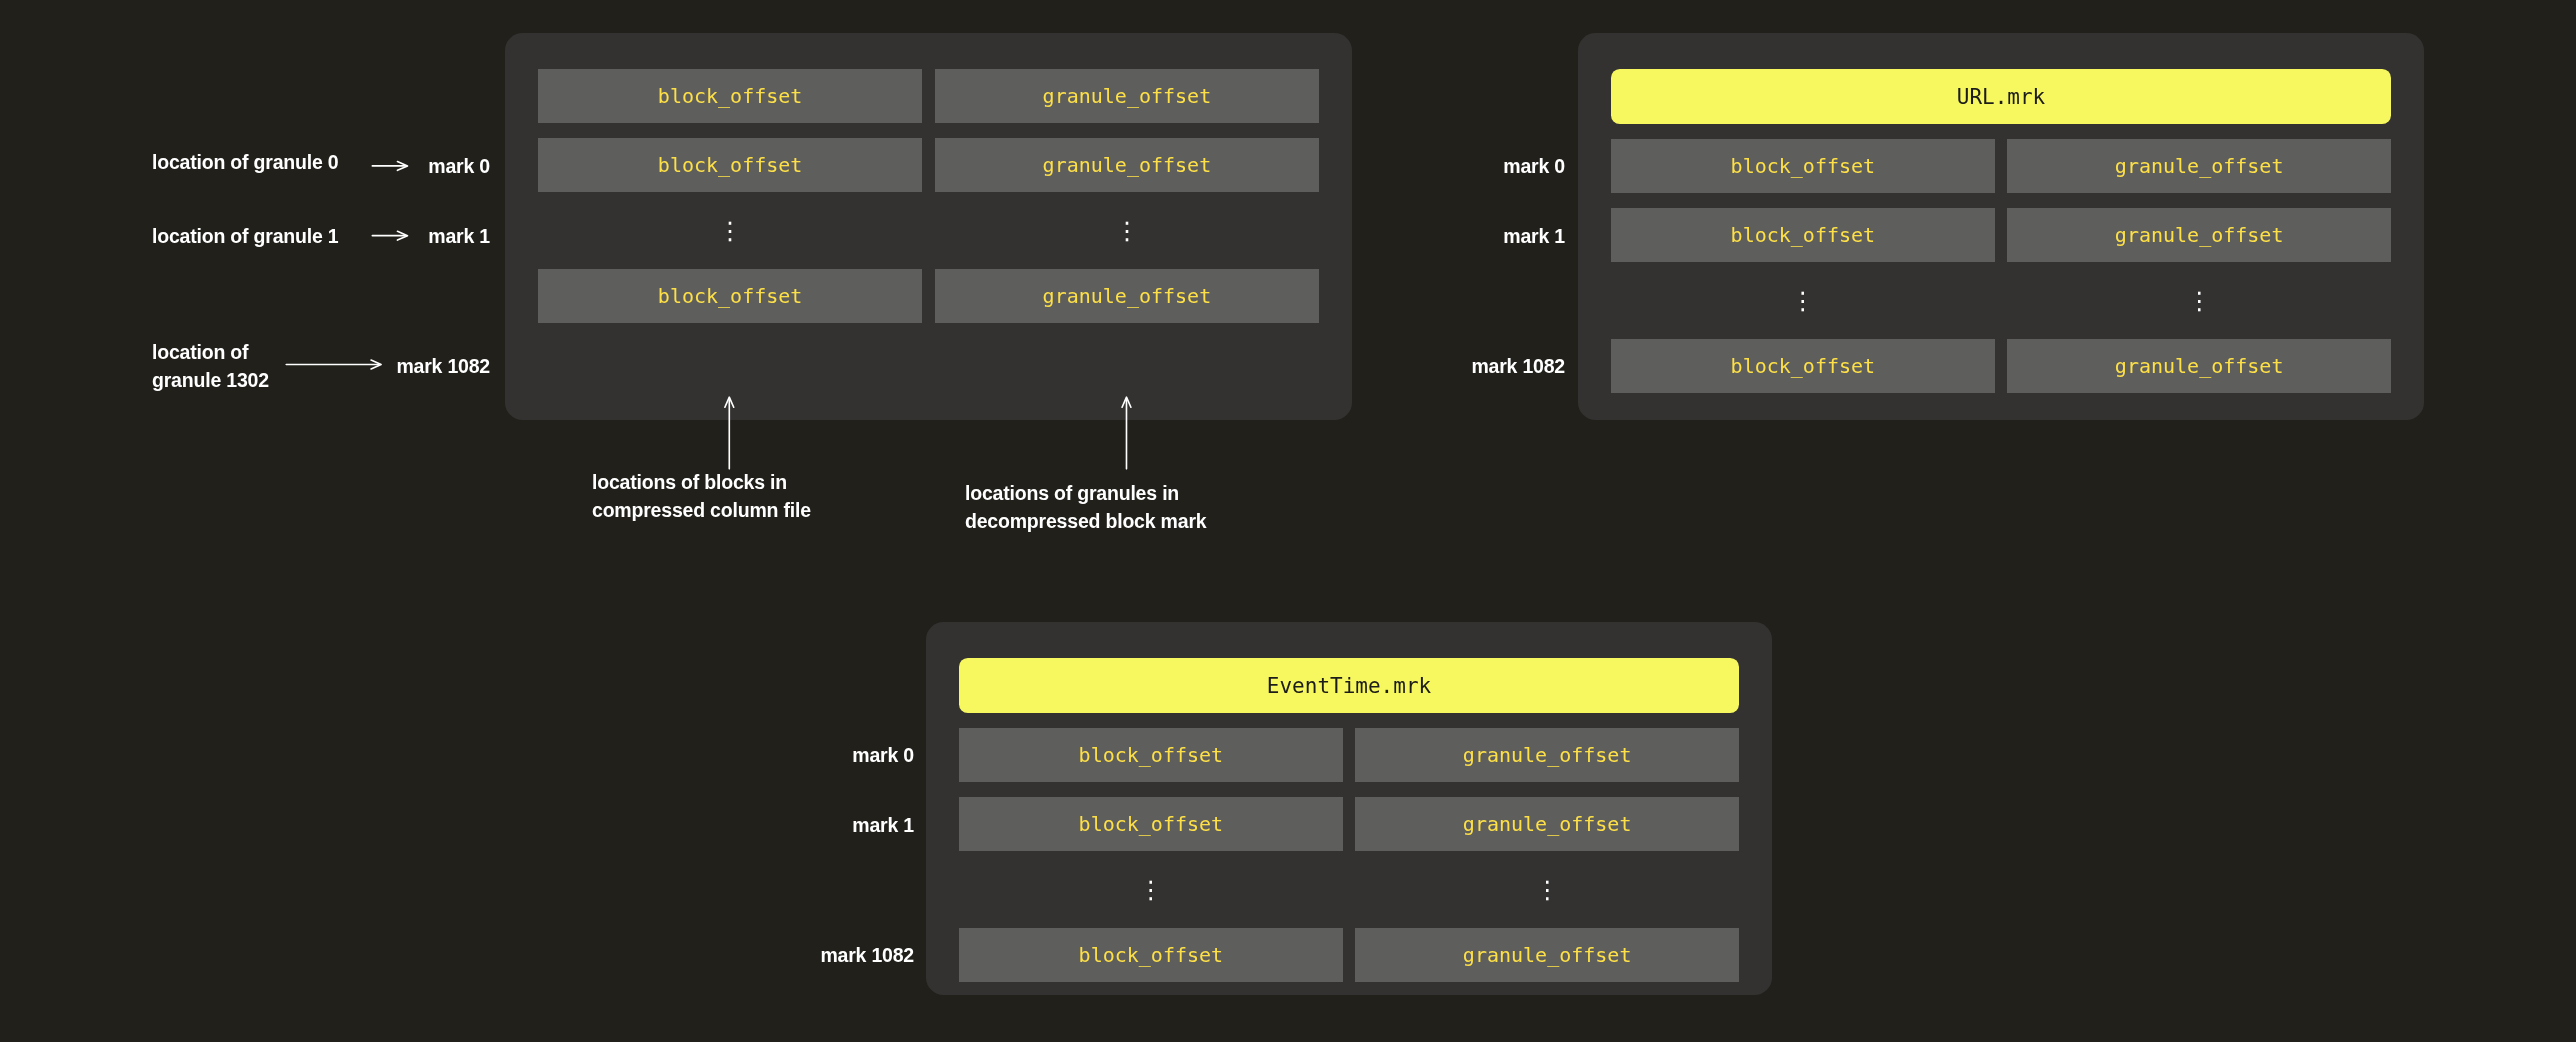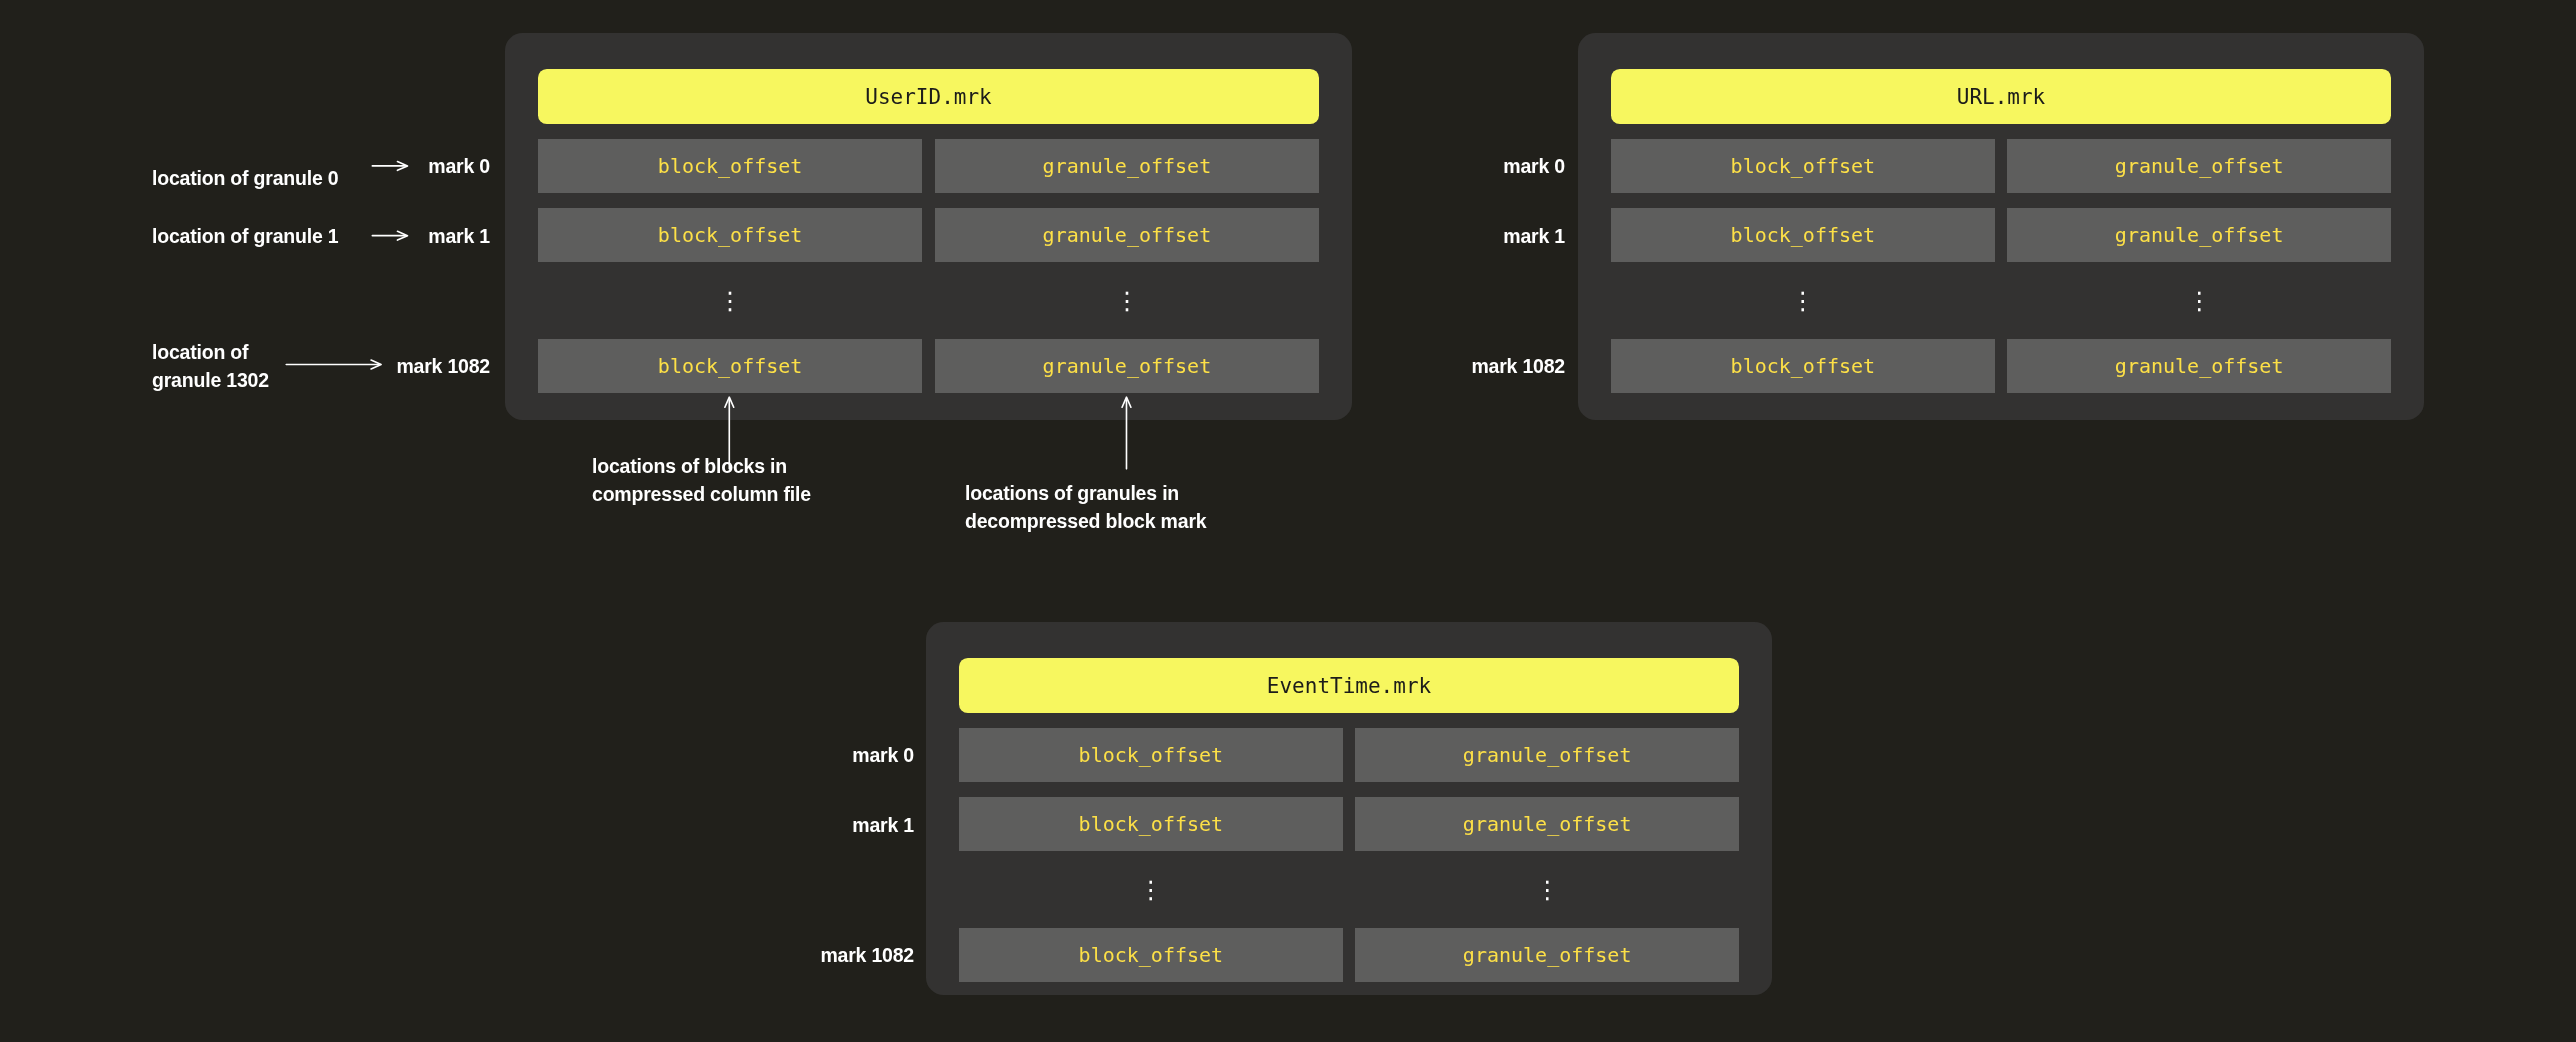--- a/index.html
+++ b/index.html
@@ -49,21 +49,20 @@
     position:absolute; left:0; top:0; width:2576px; height:1042px;
     pointer-events:none;
   }
 </style>
 </head>
 <body>
 
 <div class="canvas">
 
   <section class="panel" id="panel-userid">
-    <div class="panel-header">UserID.mrk</div>
     <div class="row">
       <div class="cell">block_offset</div>
       <div class="cell">granule_offset</div>
     </div>
     <div class="row">
       <div class="cell">block_offset</div>
       <div class="cell">granule_offset</div>
     </div>
     <div class="row dots">
       <div class="dotcell">⋮</div>
@@ -108,41 +107,41 @@
     <div class="row dots">
       <div class="dotcell">⋮</div>
       <div class="dotcell">⋮</div>
     </div>
     <div class="row">
       <div class="cell">block_offset</div>
       <div class="cell">granule_offset</div>
     </div>
   </section>
 
-  <div class="caption single" style="left:152px; top:164px;">location of granule 0</div>
+  <div class="caption single" style="left:152px; top:148px;">location of granule 0</div>
   <div class="caption single right" style="right:2086px; top:152px;">mark 0</div>
 
   <div class="caption single" style="left:152px; top:222px;">location of granule 1</div>
   <div class="caption single right" style="right:2086px; top:222px;">mark 1</div>
 
   <div class="caption" style="left:152px; top:338px;">
     <div>location of</div>
     <div>granule 1302</div>
   </div>
   <div class="caption single right" style="right:2086px; top:352px;">mark 1082</div>
 
   <div class="caption single right" style="right:1011px; top:152px;">mark 0</div>
   <div class="caption single right" style="right:1011px; top:222px;">mark 1</div>
   <div class="caption single right" style="right:1011px; top:352px;">mark 1082</div>
 
   <div class="caption single right" style="right:1662px; top:741px;">mark 0</div>
   <div class="caption single right" style="right:1662px; top:811px;">mark 1</div>
   <div class="caption single right" style="right:1662px; top:941px;">mark 1082</div>
 
-  <div class="caption" style="left:592px; top:452px;">
+  <div class="caption" style="left:592px; top:468px;">
     <div>locations of blocks in</div>
     <div>compressed column file</div>
   </div>
   <div class="caption" style="left:965px; top:479px;">
     <div>locations of granules in</div>
     <div>decompressed block mark</div>
   </div>
 
   <svg class="arrow-layer" viewBox="0 0 4098 1658">
     <g stroke="#ffffff" stroke-width="2.6" fill="none" stroke-linecap="round" stroke-linejoin="round">

